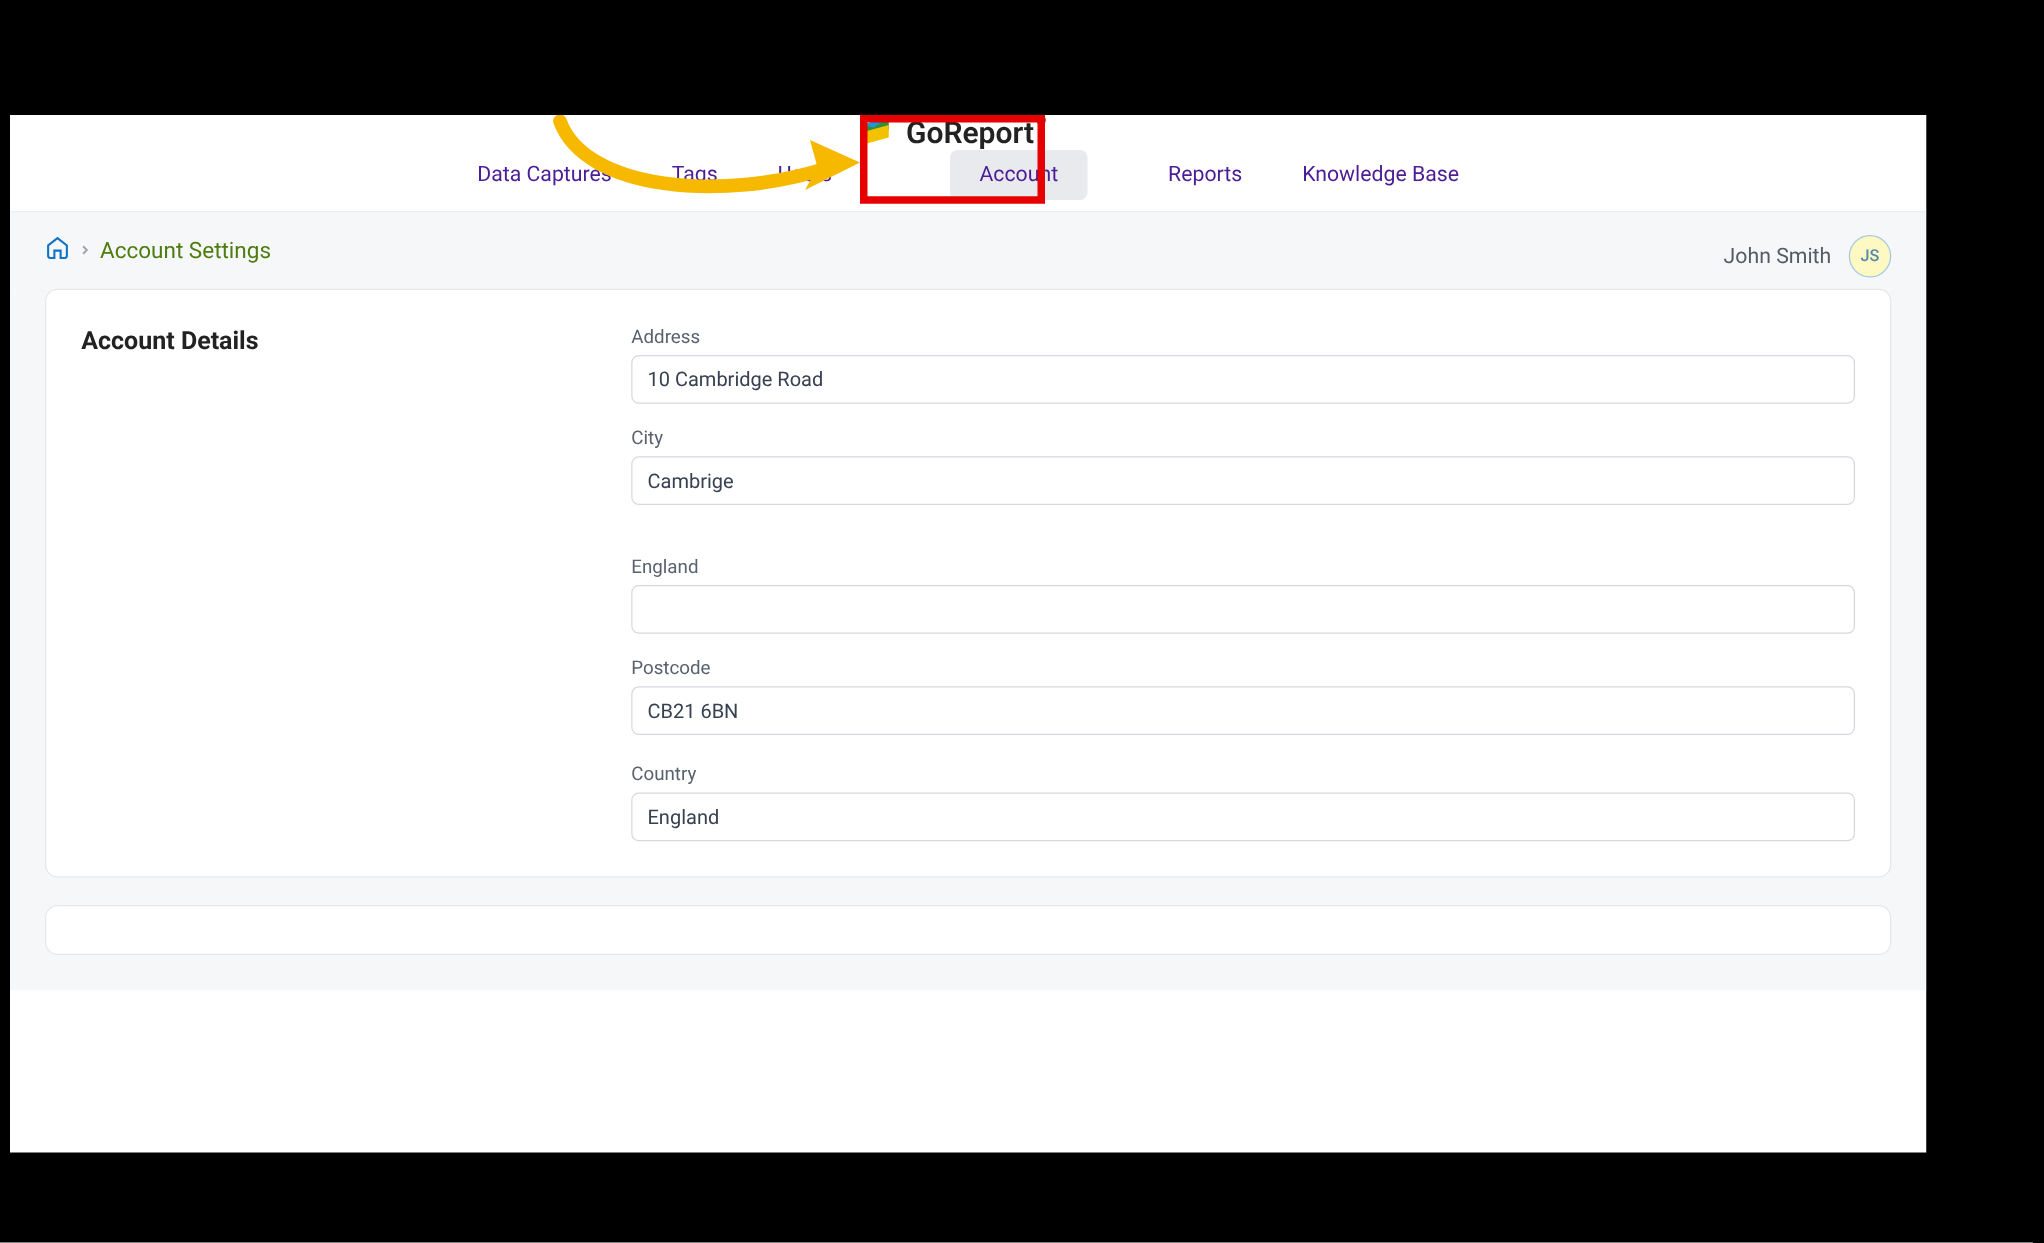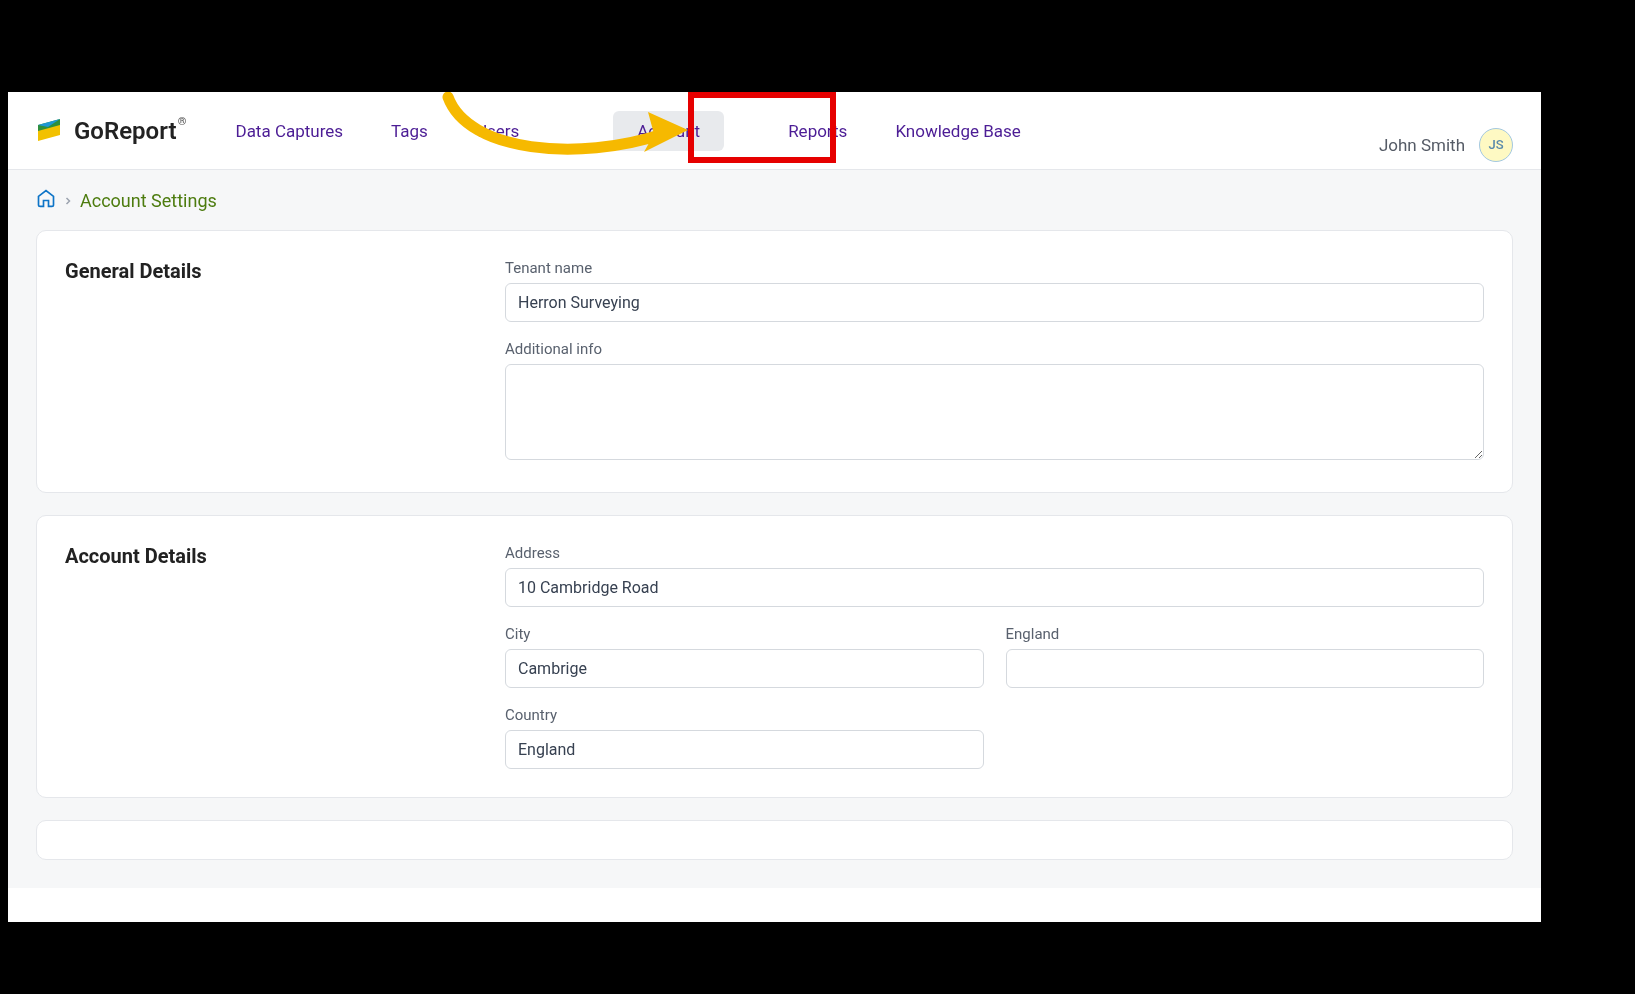--- a/index.html
+++ b/index.html
@@ -19,20 +19,21 @@
     background: #fff;
     overflow: hidden;
   }
   .header {
     display: flex;
     align-items: center;
     height: 78px;
     padding: 0 28px;
     border-bottom: 1px solid #e5e7eb;
     background: #fff;
+    flex-direction: column;
   }
   .logo-wrap {
     display: flex;
     align-items: center;
     gap: 10px;
     margin-right: 35px;
   }
   .logo-mark { width: 28px; height: 28px; position: relative; }
   .brand-text {
     font-size: 24px;
@@ -129,21 +130,21 @@
     border-radius: 6px;
     padding: 9px 12px;
     font-size: 16px;
     color: #374151;
     font-family: inherit;
     background: #fff;
   }
   .textarea { height: 96px; resize: both; }
   .row2 {
     display: grid;
-    grid-template-columns: 1fr 1fr;
+    grid-template-columns: 1fr;
     gap: 22px;
   }
   
   .annot-box {
     position: absolute;
     border: 6px solid #e60000;
     pointer-events: none;
     z-index: 30;
   }
   .annot-arrow {
@@ -197,35 +198,20 @@
     <span class="chev">
       <svg width="12" height="12" viewBox="0 0 24 24" fill="none" stroke="currentColor" stroke-width="3">
           <polyline points="9 18 15 12 9 6"></polyline>
         </svg>
     </span>
     <span>Account Settings</span>
   </div>
 
   <div class="content">
 
-    <div class="card">
-      <div class="card-left">
-        <div class="section-title">General Details</div>
-      </div>
-      <div class="card-right">
-        <div class="field">
-          <label class="field-label">Tenant name</label>
-          <input class="input" value="Herron Surveying" style="">
-        </div>
-        <div class="field" style="margin-bottom:0">
-          <label class="field-label">Additional info</label>
-          <textarea class="textarea" style=""></textarea>
-        </div>
-      </div>
-    </div>
 
     <div class="card">
       <div class="card-left">
         <div class="section-title">Account Details</div>
       </div>
       <div class="card-right">
         <div class="field">
           <label class="field-label">Address</label>
           <input class="input" value="10 Cambridge Road" style="">
         </div>
@@ -234,20 +220,24 @@
             <label class="field-label">City</label>
             <input class="input" value="Cambrige" style="">
           </div>
           <div class="field">
             <label class="field-label">England</label>
             <input class="input" value="" style="">
           </div>
         </div>
         <div class="row2">
           <div class="field" style="margin-bottom:0">
+            <label class="field-label">Postcode</label>
+            <input class="input" value="CB21 6BN" style="">
+          </div>
+          <div class="field" style="margin-bottom:0">
             <label class="field-label">Country</label>
             <input class="input" value="England" style="">
           </div>
         </div>
       </div>
     </div>
 
     <div class="card" style="height:40px;padding:0;margin-bottom:0"></div>
   </div>
 

